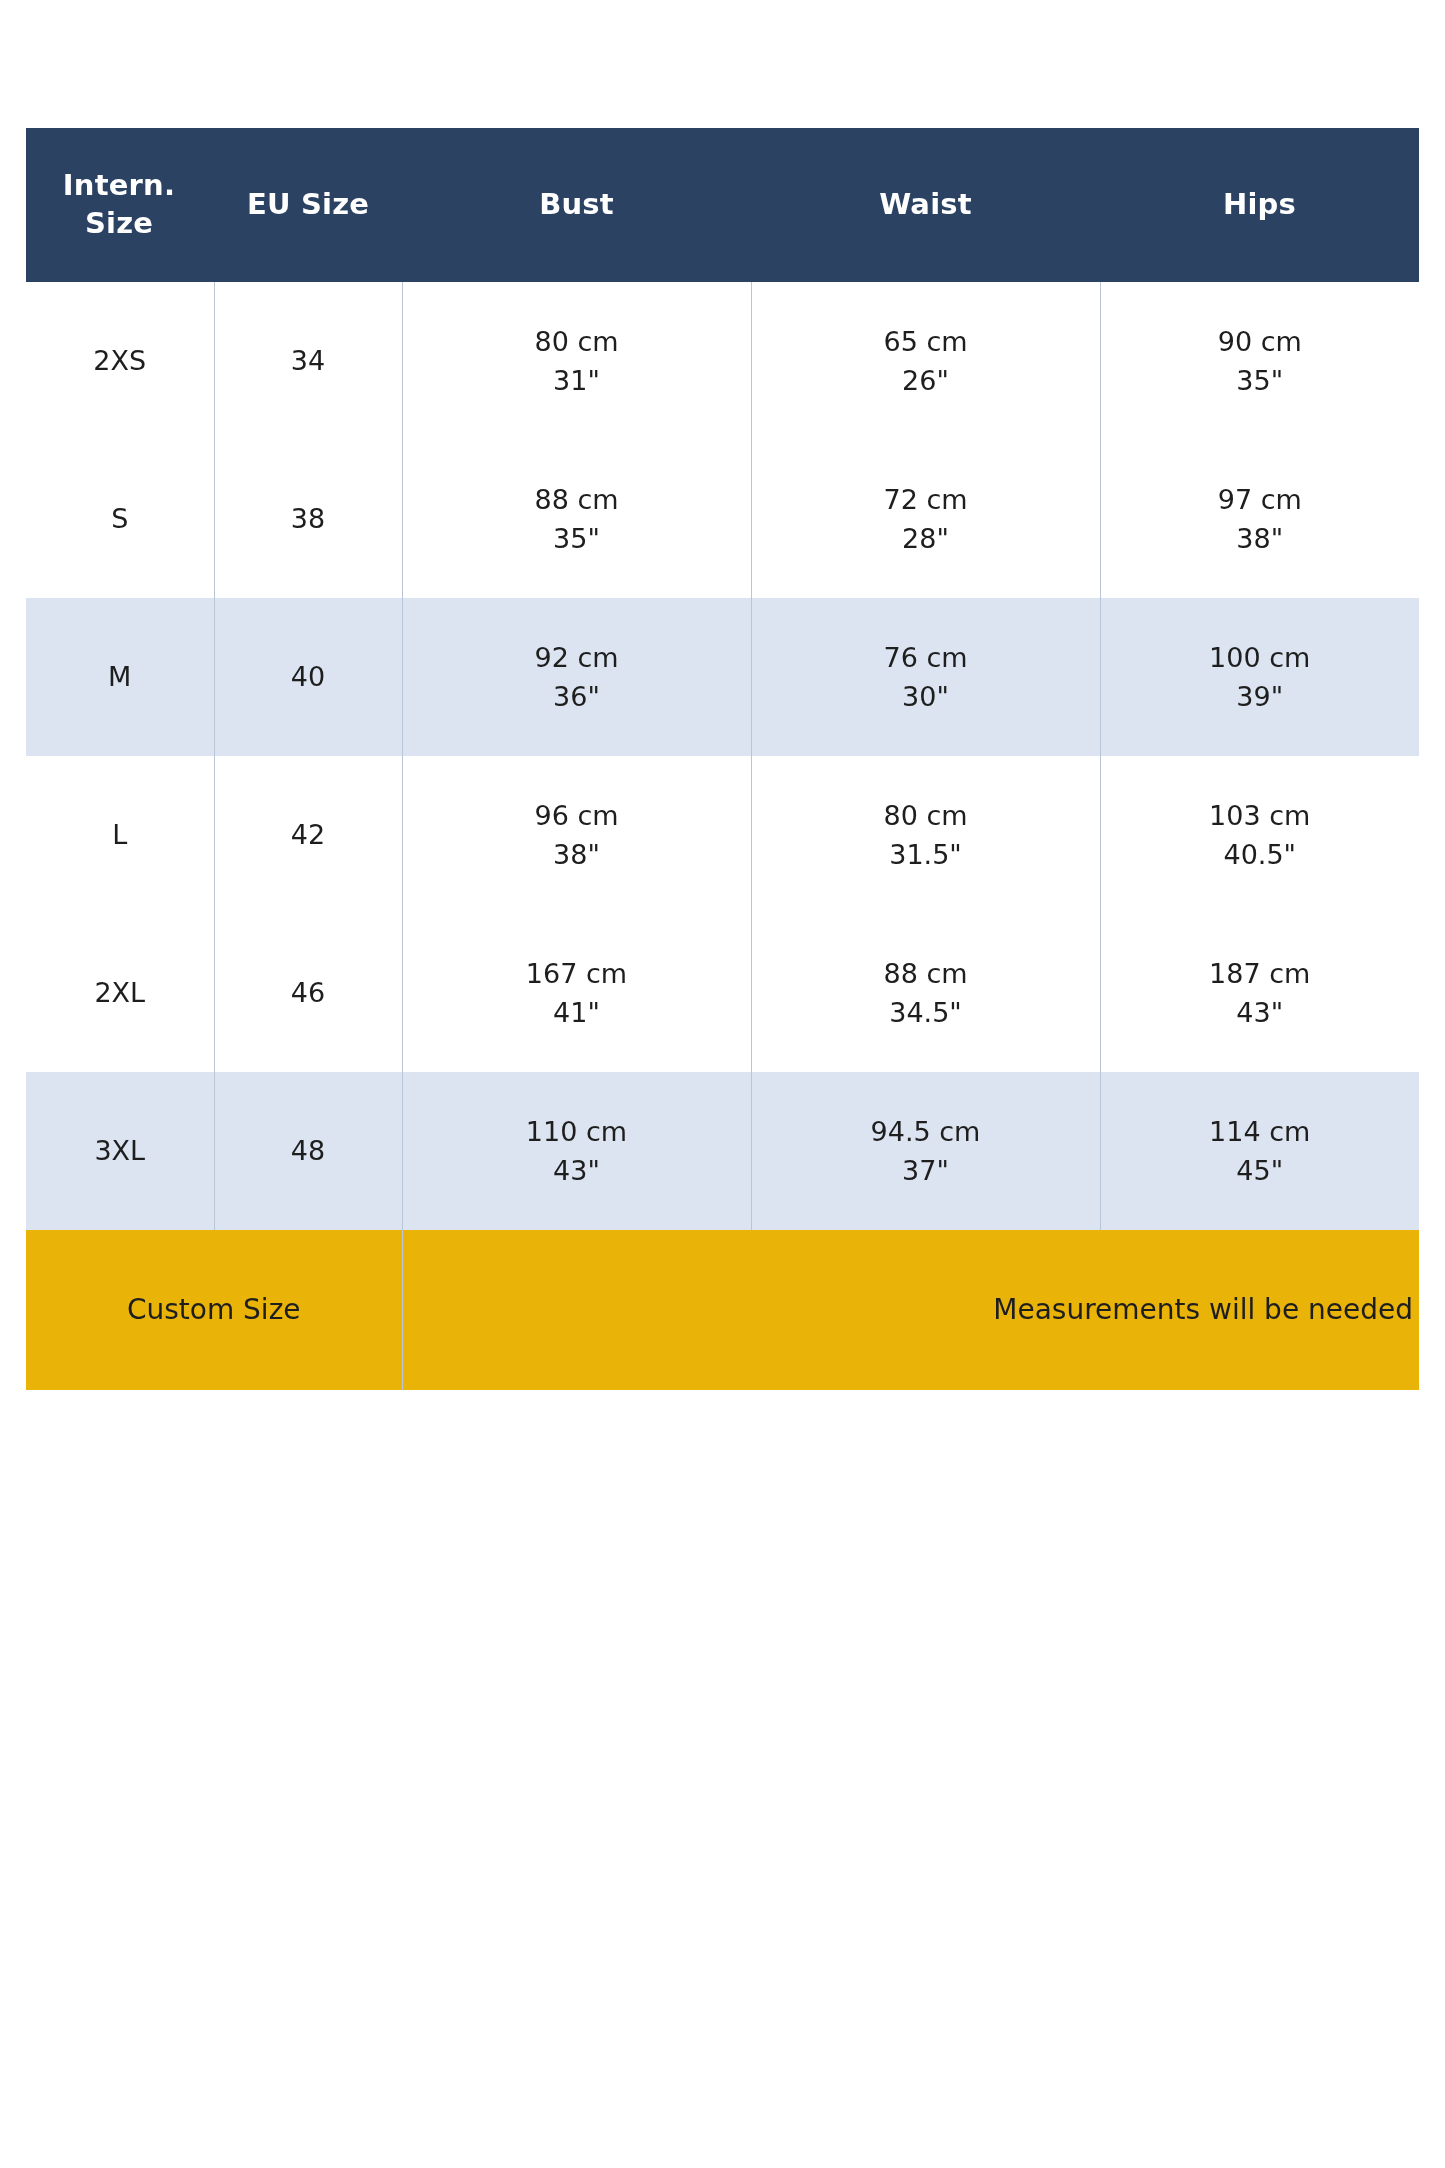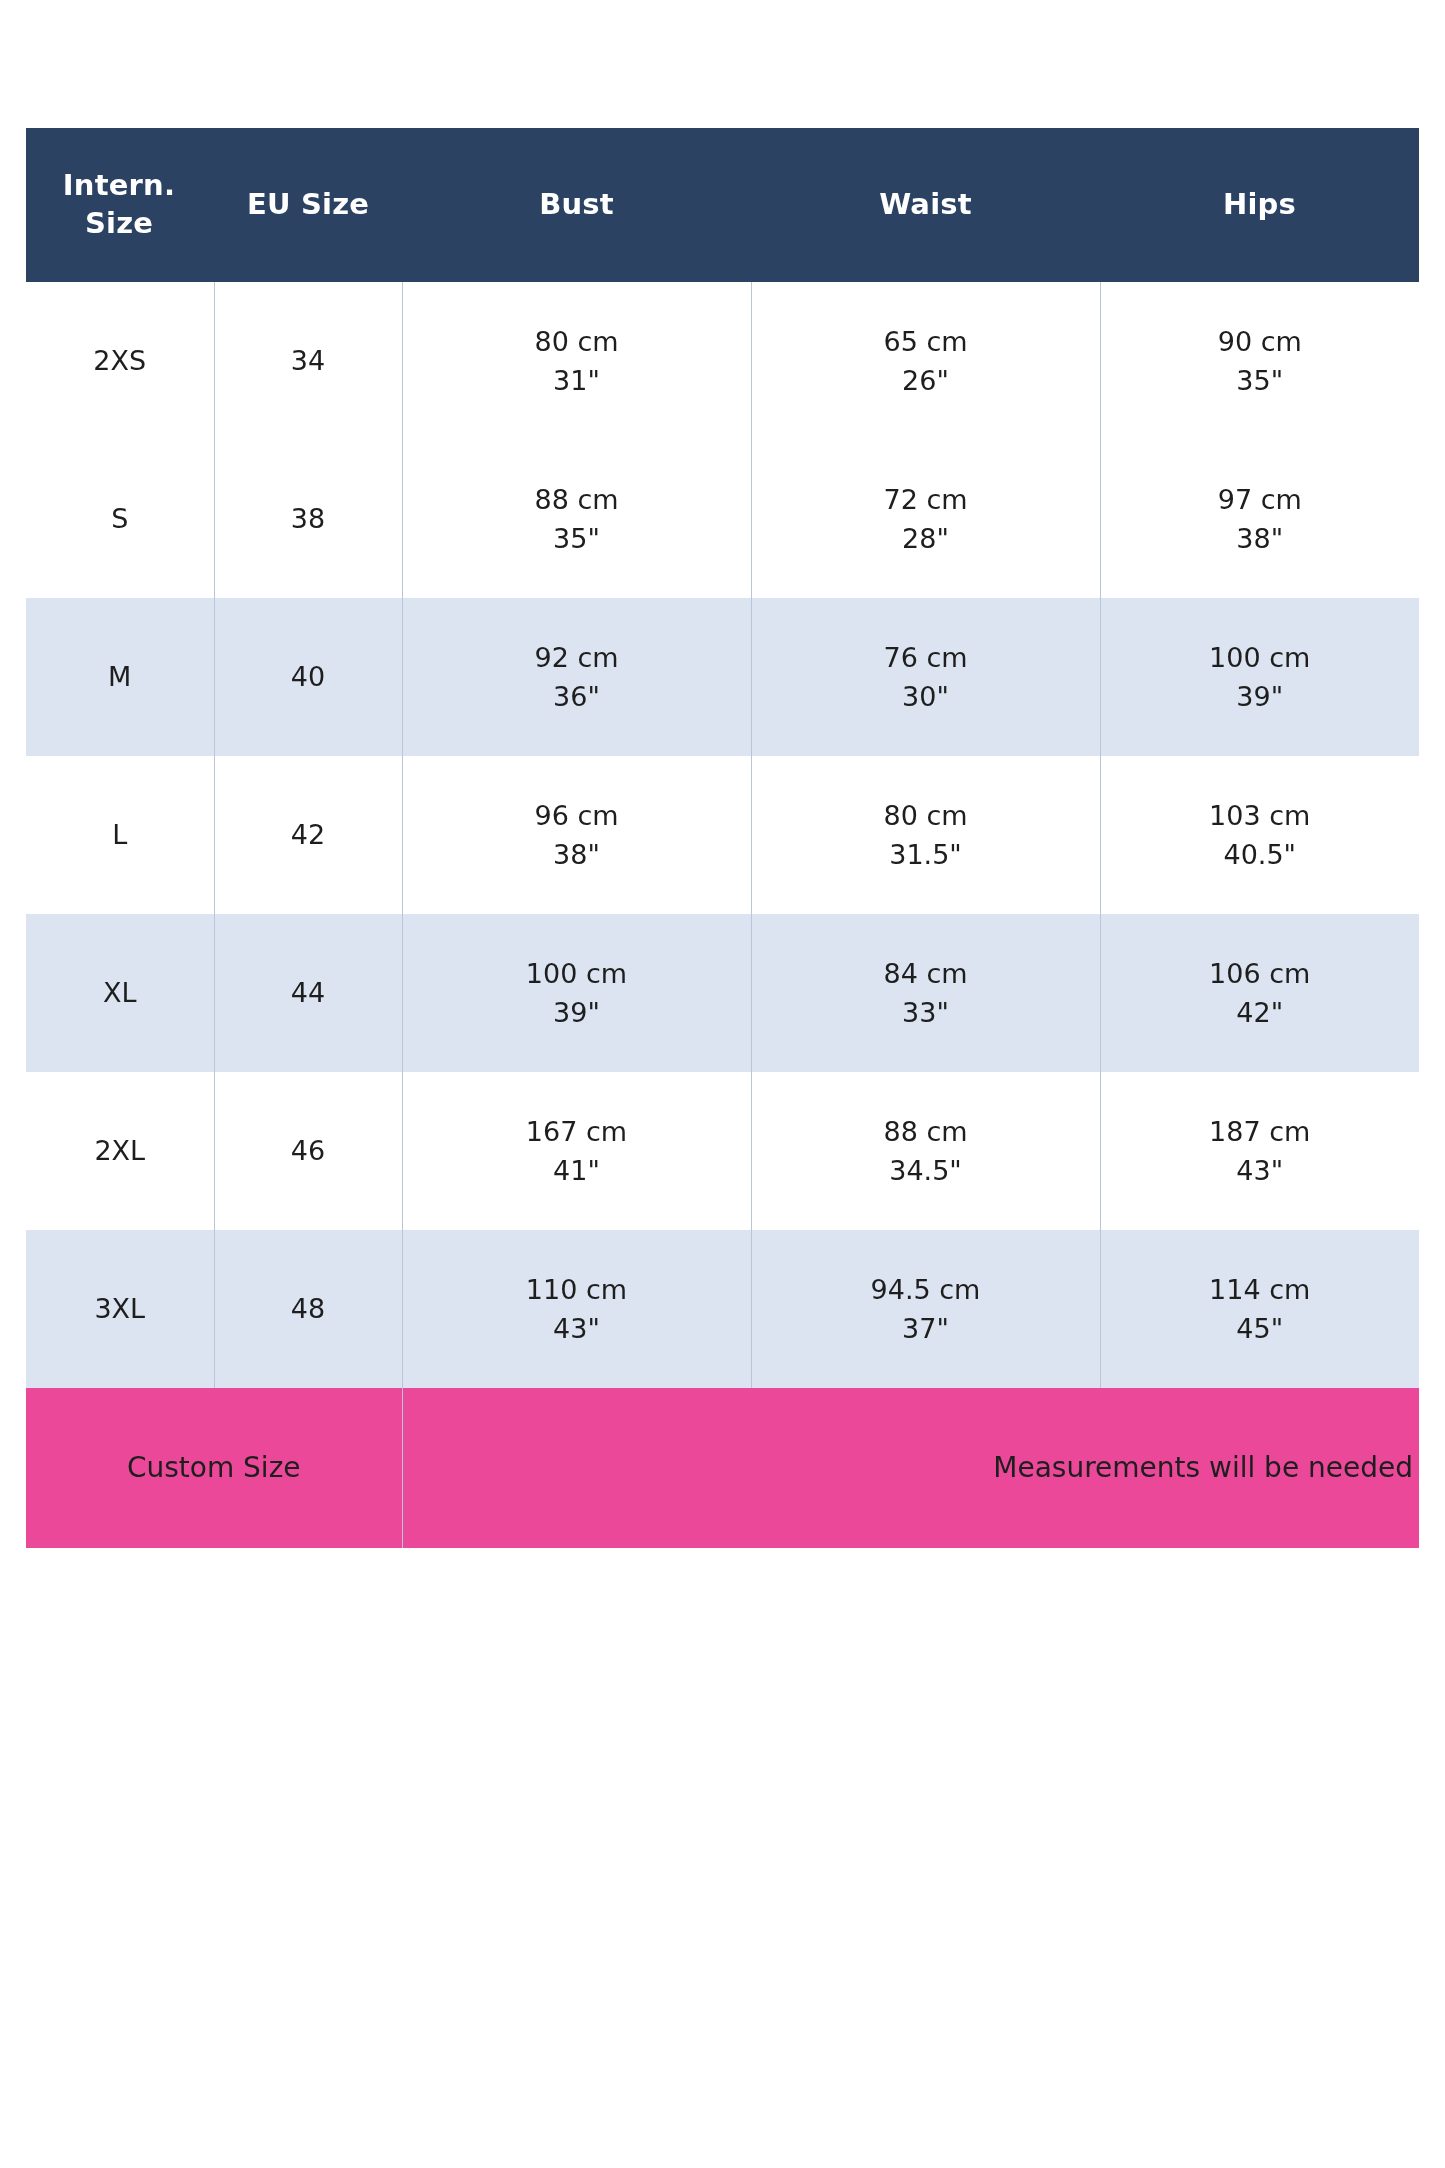--- a/index.html
+++ b/index.html
@@ -63,21 +63,21 @@
     border-right: 1px solid #b9c6d8;
   }
   tbody td .cm {
     display: block;
   }
   tbody td .inch {
     display: block;
   }
 
   tr.custom-row td {
-    background: #ec4899;
+    background: #eab308;
     height: 160px;
     font-size: 28px;
     color: #1e1e1e;
   }
   tr.custom-row td.custom-label {
     border-right: 1px solid #b9c6d8;
   }
   tr.custom-row td.custom-note {
     text-align: right;
   }
@@ -170,36 +170,20 @@
         <td class="cell-divider-right">
           <span class="cm">80 cm</span>
           <span class="inch">31.5"</span>
         </td>
         <td>
           <span class="cm">103 cm</span>
           <span class="inch">40.5"</span>
         </td>
       </tr>
 
-      <tr class="row-even">
-        <td class="cell-divider-right">XL</td>
-        <td class="cell-divider-right">44</td>
-        <td class="cell-divider-right">
-          <span class="cm">100 cm</span>
-          <span class="inch">39"</span>
-        </td>
-        <td class="cell-divider-right">
-          <span class="cm">84 cm</span>
-          <span class="inch">33"</span>
-        </td>
-        <td>
-          <span class="cm">106 cm</span>
-          <span class="inch">42"</span>
-        </td>
-      </tr>
 
       <tr class="row-odd">
         <td class="cell-divider-right">2XL</td>
         <td class="cell-divider-right">46</td>
         <td class="cell-divider-right">
           <span class="cm">167 cm</span>
           <span class="inch">41"</span>
         </td>
         <td class="cell-divider-right">
           <span class="cm">88 cm</span>

